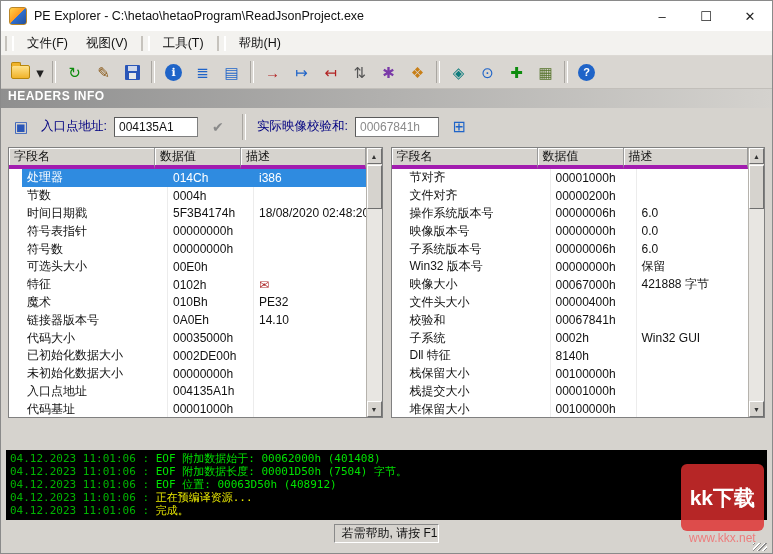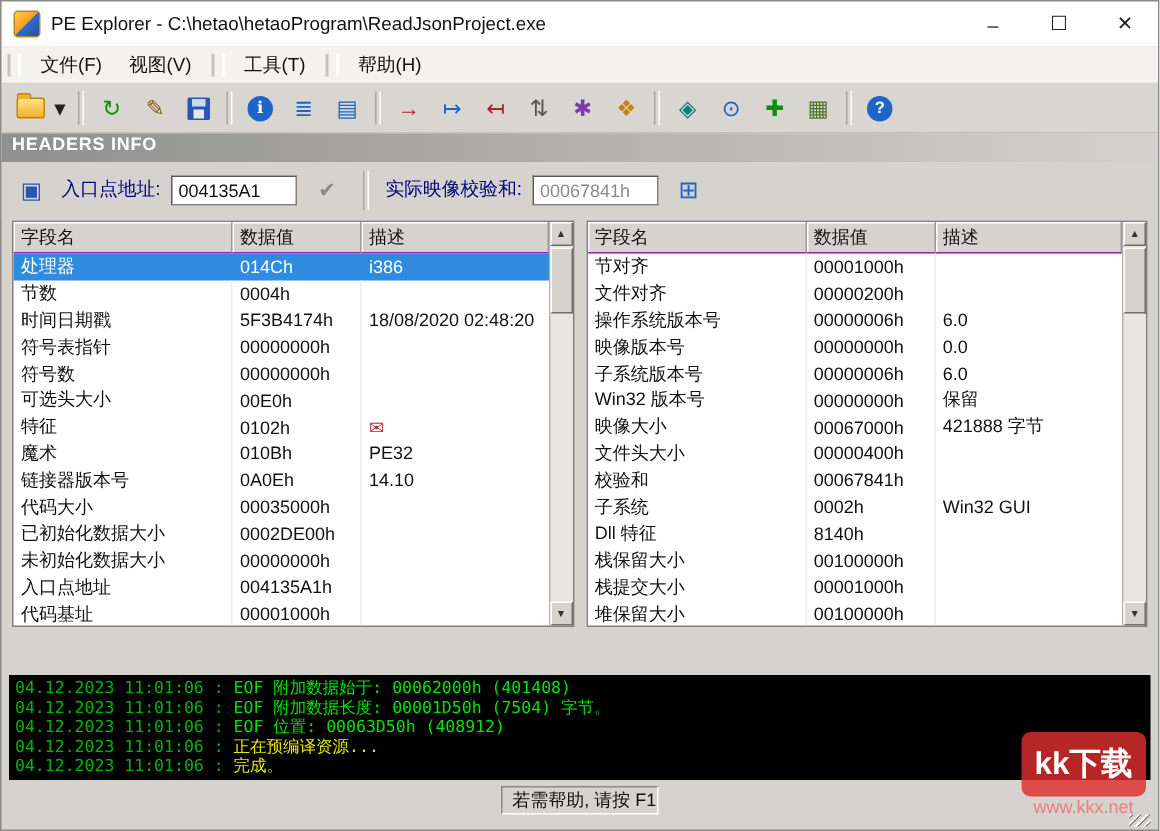--- a/index.html
+++ b/index.html
@@ -45,26 +45,26 @@
   .entry-input{width:84px;height:20px;box-sizing:border-box;border:1px solid #7f7f7f;border-top-color:#5a5a5a;border-left-color:#5a5a5a;
     background:#fff;font-size:12px;padding:0 4px;font-family:inherit;color:#111;}
   .entry-input.readonly{color:#8a8a8a;}
   .v-sep{width:2px;height:26px;border-left:1px solid #a9a6a1;border-right:1px solid #fff;margin:0 4px;}
 
   
   .tables-row{display:flex;gap:8px;margin:2px 7px 0 7px;height:271px;}
   .pe-table{flex:1;position:relative;background:#fff;border:1px solid #808080;box-sizing:border-box;}
   .t-content{position:absolute;left:0;top:0;bottom:0;right:16px;overflow:hidden;}
   .t-head{display:flex;height:21px;}
-  .t-hcell{background:#d6d3ce;border-right:1px solid #9a9a9a;border-bottom:1px solid #a21caf;box-shadow:inset 1px 1px 0 #fff;
+  .t-hcell{background:#d6d3ce;border-right:1px solid #9a9a9a;border-bottom:4px solid #a21caf;box-shadow:inset 1px 1px 0 #fff;
     font-size:12px;display:flex;align-items:center;padding-left:5px;box-sizing:border-box;color:#111;}
   .c0{width:146px;flex:none;}
   .c1{width:86px;flex:none;}
   .c2{flex:1;min-width:0;}
-  .t-row{display:flex;height:17.8px;}
+  .t-row{display:flex;height:17.8px;margin-left:13px;}
   .t-cell{font-size:12px;padding-left:5px;white-space:nowrap;overflow:hidden;display:flex;align-items:center;box-sizing:border-box;color:#111;}
   .t-cell.c0,.t-cell.c1{border-right:1px solid #ececec;}
   .t-row.selected{background:#2f8be0;}
   .t-row.selected .t-cell{color:#fff;border-right-color:transparent;}
   .cell-icon{font-size:12px;color:#b03030;line-height:1;}
 
   
   .vscroll{position:absolute;top:0;right:0;bottom:0;width:16px;background:#e8e6e2;border-left:1px solid #b5b2ac;box-sizing:border-box;}
   .vs-btn{position:absolute;left:0;right:0;height:16px;background:#d6d3ce;border:1px solid;border-color:#fff #6f6f6f #6f6f6f #fff;
     display:flex;align-items:center;justify-content:center;font-size:7px;color:#333;box-sizing:border-box;}
@@ -83,21 +83,21 @@
   
   .statusbar{position:absolute;left:2px;right:2px;bottom:2px;height:27px;background:#d6d3ce;display:flex;align-items:center;flex-direction:column;}
   .status-panel{flex:1;height:20px;margin:0 3px;border:1px solid;border-color:#8a8a8a #ffffff #ffffff #8a8a8a;
     display:flex;align-items:center;padding-left:6px;font-size:12px;color:#111;}
   .resize-grip{width:14px;height:14px;margin:0 3px 0 0;align-self:flex-end;
     background:repeating-linear-gradient(135deg,#fff 0 1px,#8a8a8a 1px 2px,transparent 2px 4px);}
 
   
   .watermark{position:absolute;right:8px;bottom:8px;text-align:center;z-index:20;pointer-events:none;}
   .wm-logo{display:inline-block;background:rgba(222,46,46,.82);color:#fff;font-weight:bold;font-size:21px;line-height:1.3;
-    padding:8px 9px;border-radius:6px;}
+    padding:20px 9px;border-radius:6px;}
   .wm-url{color:rgba(238,120,120,.95);font-size:12px;margin-top:0;}
 </style>
 </head>
 <body>
 
 <div class="window">
 
   <div class="titlebar">
     <div class="app-icon"></div>
     <div class="title-text">PE Explorer - C:\hetao\hetaoProgram\ReadJsonProject.exe</div>

